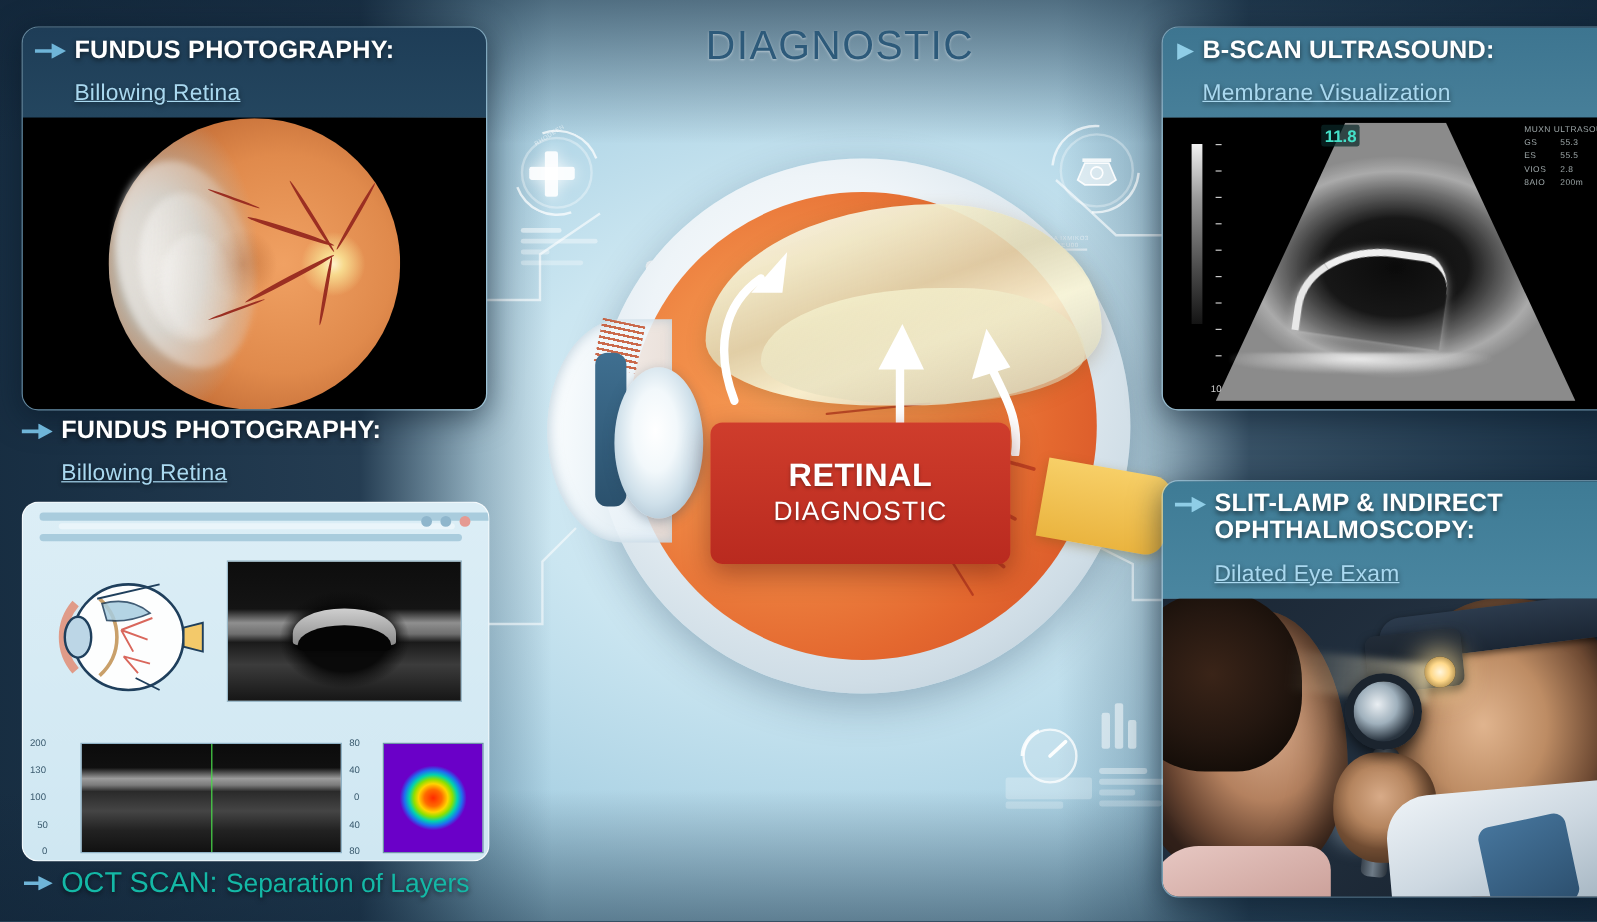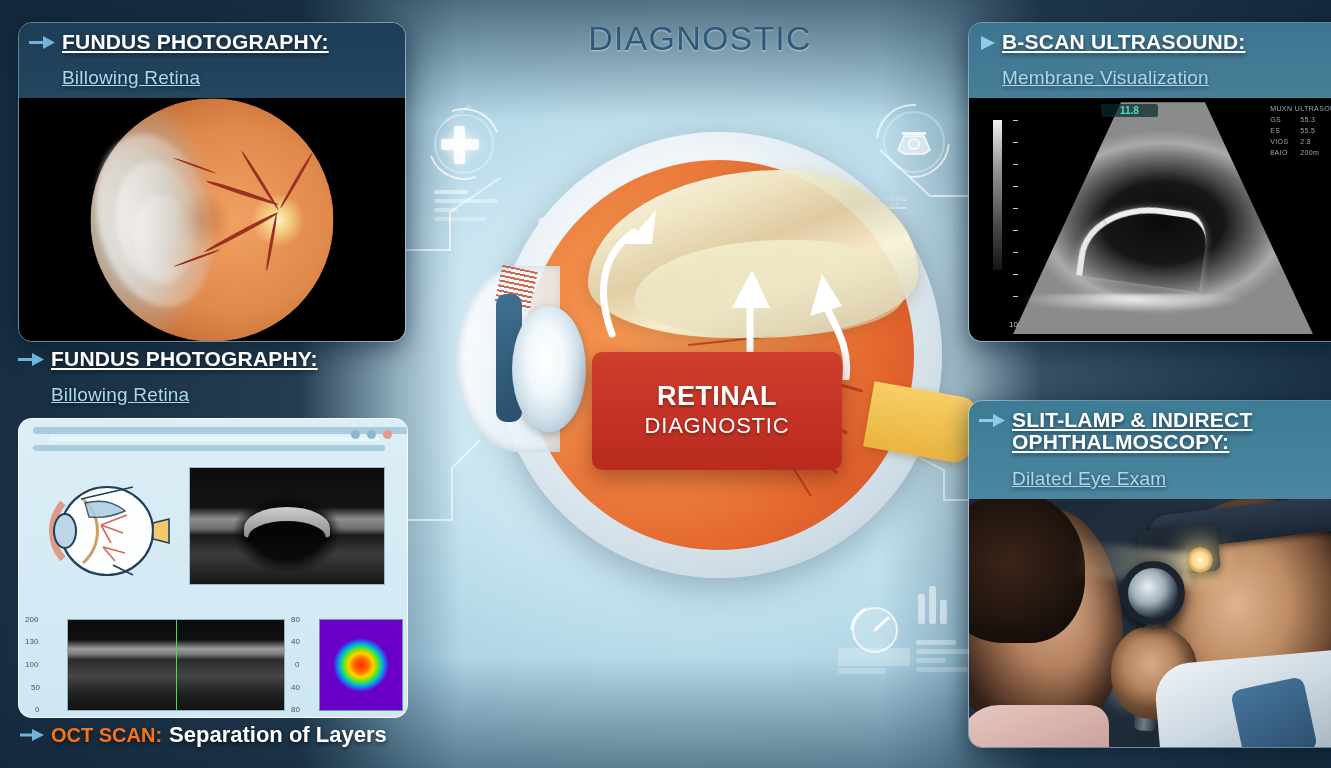--- a/index.html
+++ b/index.html
@@ -66,21 +66,20 @@
     position:relative;
   }
   .head-row{ display:flex; align-items:flex-start; gap:7px; }
   .arrow-ico{ flex:0 0 auto; margin-top:5px; }
   .head-texts{ flex:1 1 auto; }
   .head-title{
     font-size:21px; font-weight:bold; color:#ffffff;
     letter-spacing:.2px; line-height:1.07;
     text-shadow:0 2px 4px rgba(0,0,0,.55);
     white-space:nowrap;
-    text-decoration:underline;
   }
   .head-title.wrap2{ white-space:normal; }
   .head-sub{
     font-size:19px; font-weight:400; color:#a9d8ef;
     letter-spacing:.2px; line-height:1.15; margin-top:14px;
     text-shadow:0 2px 4px rgba(0,0,0,.5);
     text-decoration:underline;
   }
 
   
@@ -151,22 +150,22 @@
   .oct-map{
     position:absolute; left:300px; top:200px; width:84px; height:92px;
     background:
       radial-gradient(ellipse 34% 30% at 50% 50%, #ff2a00 0%, #ff6a00 26%, #ffd400 44%, #8ce000 58%, #00d2b0 72%, #1e6ef0 86%, #6a00c8 100%);
     border:1px solid #6f93a8;
   }
   .oct-tick{ position:absolute; font-size:8px; color:#3a5a6e; }
 
   
   #label-oct{ position:absolute; left:20px; top:722px; display:flex; align-items:center; gap:7px; }
-  .oct-cap-strong{ font-size:20px; font-weight:bold; color:#f97316; text-shadow:0 2px 4px rgba(0,0,0,.6); }
-  .oct-cap-norm{ font-size:22px; font-weight:700; color:#ffffff; text-shadow:0 2px 4px rgba(0,0,0,.6); }
+  .oct-cap-strong{ font-size:24px; font-weight:normal; color:#14b8a6; text-shadow:0 2px 4px rgba(0,0,0,.6); }
+  .oct-cap-norm{ font-size:22px; font-weight:400; color:#14b8a6; text-shadow:0 2px 4px rgba(0,0,0,.6); }
 
   
   #panel-us{ left:968px; top:22px; width:380px; height:320px; }
   .us-head{ background:linear-gradient(180deg,#3d7590 0%, #477f99 100%); }
   .us-img{ position:relative; width:100%; height:243px; background:#000; overflow:hidden; }
   .us-fan{
     position:absolute; left:44px; top:4px; width:300px; height:232px;
     background:
       radial-gradient(ellipse 46% 40% at 50% 52%, #101010 0%, #1c1c1c 44%, #6e6e6e 70%, #a8a8a8 86%, #8a8a8a 100%);
     clip-path:polygon(36% 0%, 64% 0%, 100% 100%, 0% 100%);
@@ -183,21 +182,21 @@
   }
   .us-wall{
     position:absolute; left:56px; top:196px; width:270px; height:26px;
     background:radial-gradient(ellipse 60% 70% at 40% 20%, rgba(240,240,240,.9), rgba(150,150,150,0) 70%);
     filter:blur(1px);
   }
   .us-gray{ position:absolute; left:24px; top:22px; width:9px; height:150px;
     background:linear-gradient(180deg,#f2f2f2,#9a9a9a 30%,#4a4a4a 70%,#141414); }
   .us-tick{ position:absolute; left:44px; width:5px; height:1px; background:#c9c9c9; }
   .us-depth{ position:absolute; left:40px; top:222px; font-size:8px; color:#cfcfcf; }
-  .us-tag{ position:absolute; left:132px; top:6px; font-size:10px; font-weight:bold; color:#44e0c8; background:rgba(10,40,40,.7); padding:1px 19px; border-radius:2px; }
+  .us-tag{ position:absolute; left:132px; top:6px; font-size:14px; font-weight:bold; color:#44e0c8; background:rgba(10,40,40,.7); padding:1px 3px; border-radius:2px; }
   .us-meta{ position:absolute; right:6px; top:6px; text-align:left; color:#c8d4d6; font-size:7px; line-height:1.55; letter-spacing:.4px; opacity:.78; }
   .us-meta .k{ display:inline-block; width:30px; }
 
   
   #panel-slit{ left:968px; top:400px; width:380px; height:348px; }
   .slit-head{ background:linear-gradient(180deg,#3e7b95 0%, #4a86a0 100%); }
   .slit-img{ position:relative; width:100%; height:252px; overflow:hidden;
     background:linear-gradient(135deg,#1a2634 0%, #22303f 40%, #16202c 100%); }
   .face{ position:absolute; border-radius:50%; }
   .pat-head{

